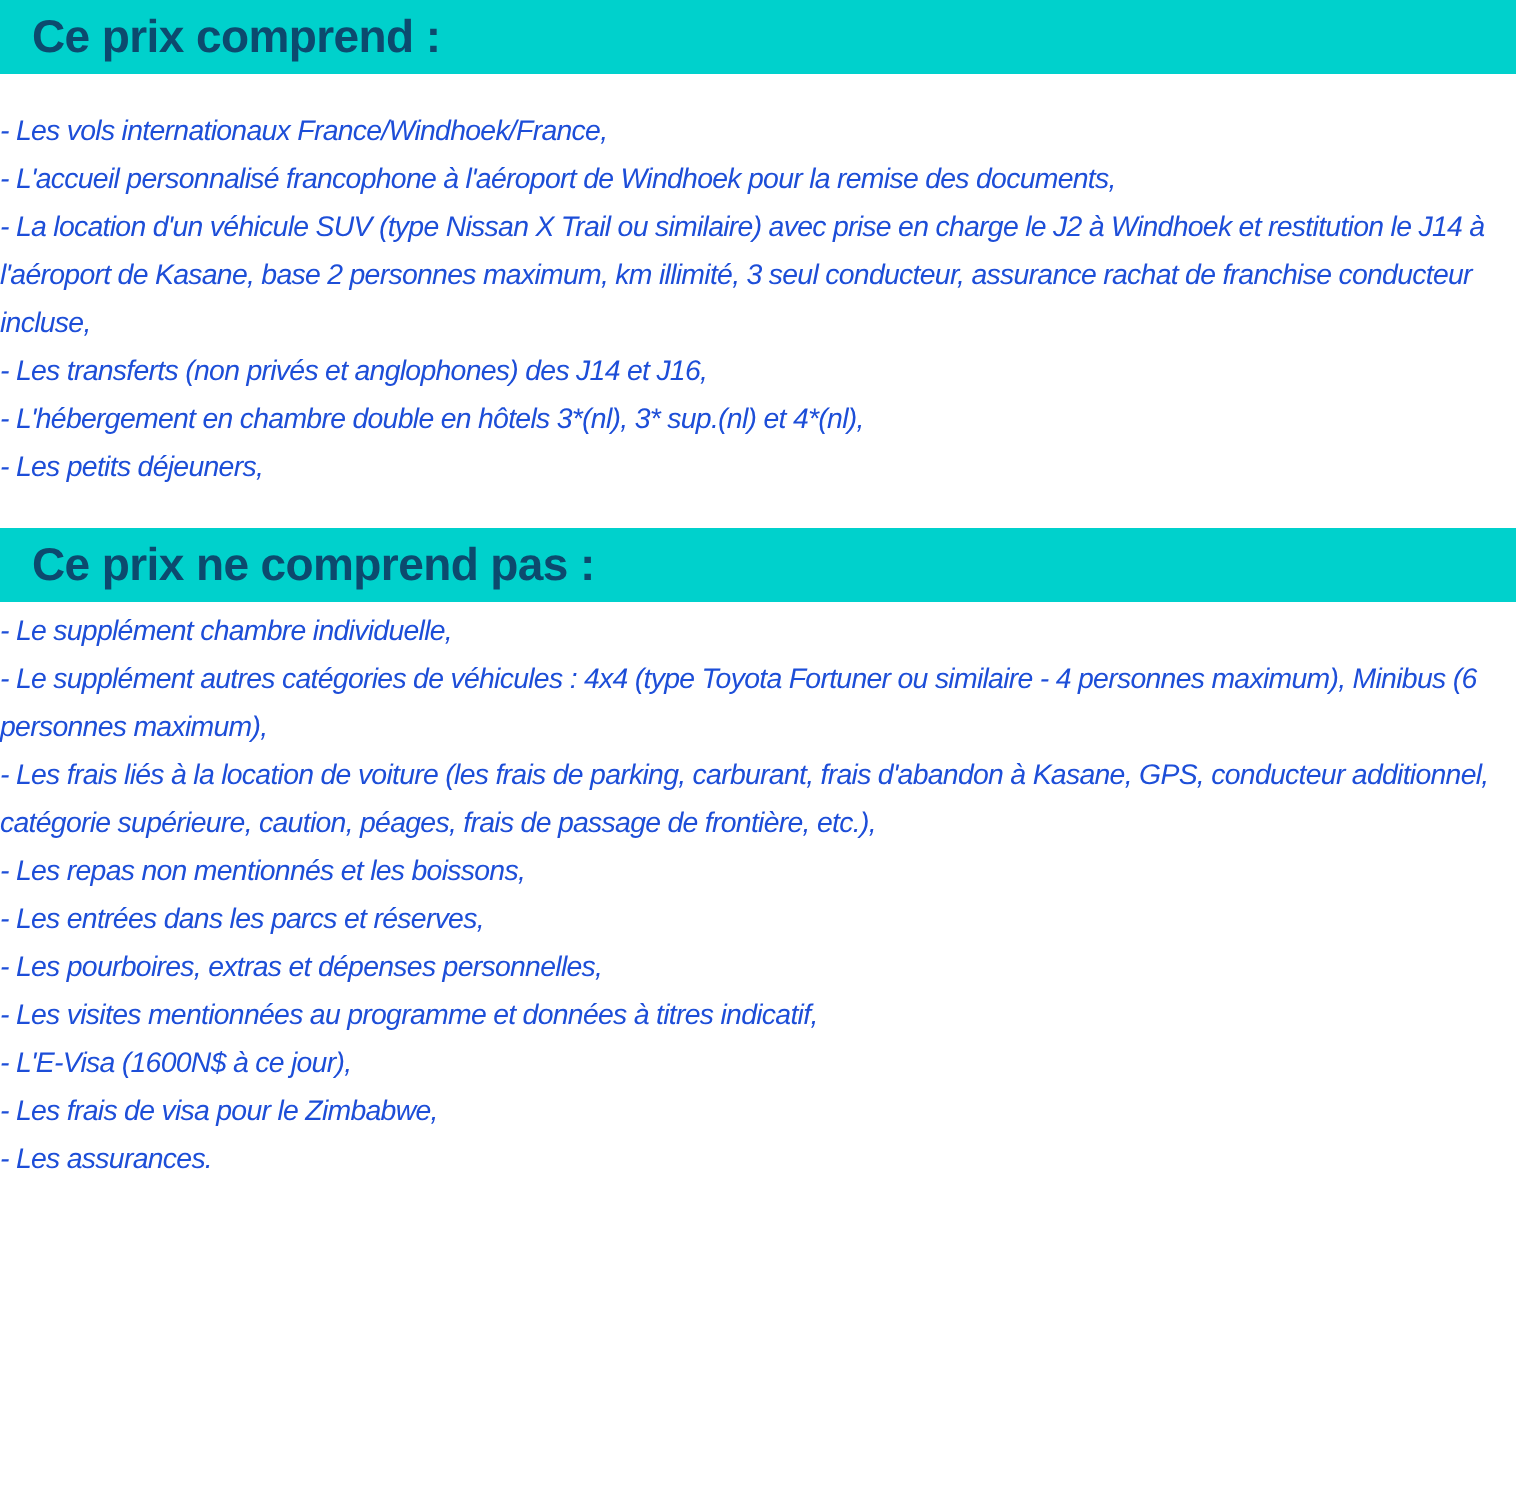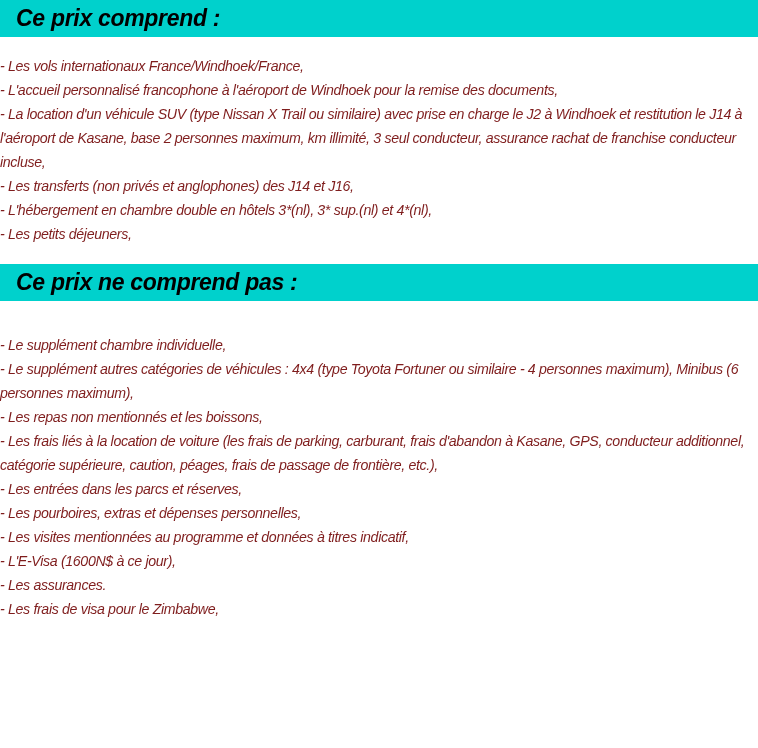--- a/index.html
+++ b/index.html
@@ -9,47 +9,46 @@
     }
     body {
       width: 758px;
       height: 748px;
       overflow: hidden;
       font-family: "Liberation Sans", sans-serif;
       color: #333333;
     }
     .section-header {
       background: #00d1cc;
-      color: #000000;
-      font-style: italic;
+      color: #0c4a6e;
       font-weight: bold;
       font-size: 23px;
       height: 37px;
       line-height: 37px;
       padding-left: 16px;
       box-sizing: border-box;
       letter-spacing: -0.3px;
     }
     .list {
       margin: 0;
       padding: 0;
       list-style: none;
     }
     .list li {
       font-style: italic;
       font-size: 14.2px;
       line-height: 24px;
       letter-spacing: -0.35px;
-      color: #7f1d1d;
+      color: #1d4ed8;
       margin: 0;
       padding: 0;
     }
     #section-included .list { padding-top: 17px; }
     #section-excluded { margin-top: 18px; }
-    #section-excluded .list { padding-top: 32px; }
+    #section-excluded .list { padding-top: 3px; }
   </style>
 </head>
 <body>
 
 <section id="section-included">
   <div class="section-header">Ce prix comprend :</div>
   <ul class="list">
     <li>- Les vols internationaux France/Windhoek/France,</li>
     <li>- L'accueil personnalisé francophone à l'aéroport de Windhoek pour la remise des documents,</li>
     <li>- La location d'un véhicule SUV (type Nissan X Trail ou similaire) avec prise en charge le J2 à Windhoek et restitution le J14 à l'aéroport de Kasane, base 2 personnes maximum, km illimité, 3 seul conducteur, assurance rachat de franchise conducteur incluse,</li>
@@ -57,22 +56,22 @@
     <li>- L'hébergement en chambre double en hôtels 3*(nl), 3* sup.(nl) et 4*(nl),</li>
     <li>- Les petits déjeuners,</li>
   </ul>
 </section>
 
 <section id="section-excluded">
   <div class="section-header">Ce prix ne comprend pas :</div>
   <ul class="list">
     <li>- Le supplément chambre individuelle,</li>
     <li>- Le supplément autres catégories de véhicules : 4x4 (type Toyota Fortuner ou similaire - 4 personnes maximum), Minibus (6 personnes maximum),</li>
+    <li>- Les frais liés à la location de voiture (les frais de parking, carburant, frais d'abandon à Kasane, GPS, conducteur additionnel, catégorie supérieure, caution, péages, frais de passage de frontière, etc.),</li>
     <li>- Les repas non mentionnés et les boissons,</li>
-    <li>- Les frais liés à la location de voiture (les frais de parking, carburant, frais d'abandon à Kasane, GPS, conducteur additionnel, catégorie supérieure, caution, péages, frais de passage de frontière, etc.),</li>
     <li>- Les entrées dans les parcs et réserves,</li>
     <li>- Les pourboires, extras et dépenses personnelles,</li>
     <li>- Les visites mentionnées au programme et données à titres indicatif,</li>
     <li>- L'E-Visa (1600N$ à ce jour),</li>
+    <li>- Les frais de visa pour le Zimbabwe,</li>
     <li>- Les assurances.</li>
-    <li>- Les frais de visa pour le Zimbabwe,</li>
   </ul>
 </section>
 
 </body></html>

